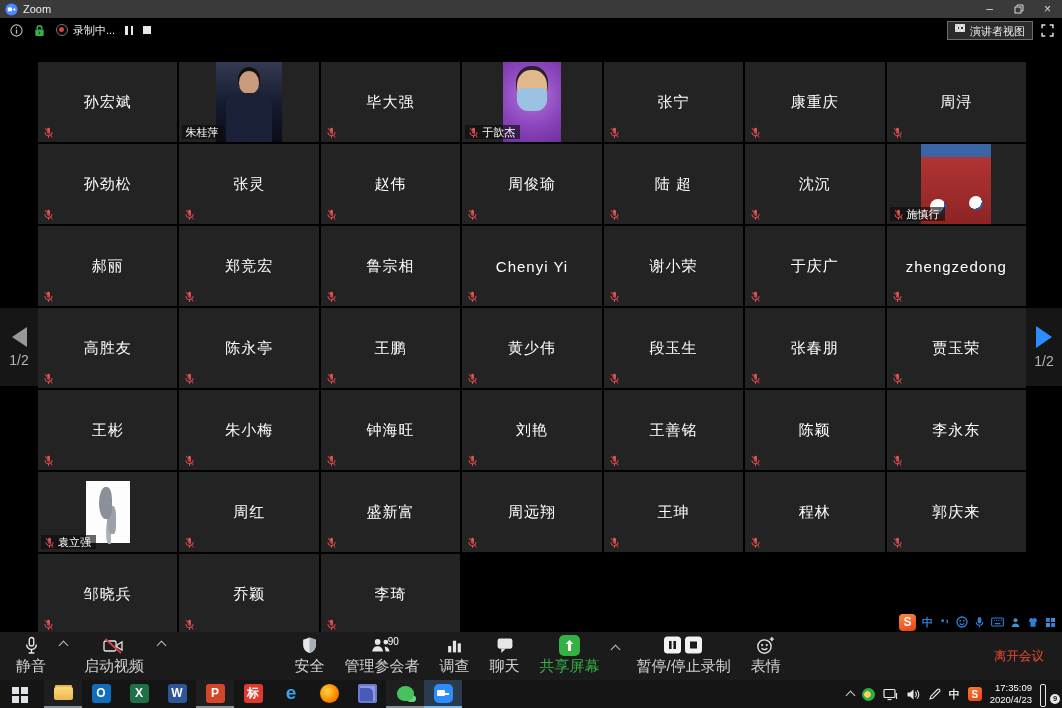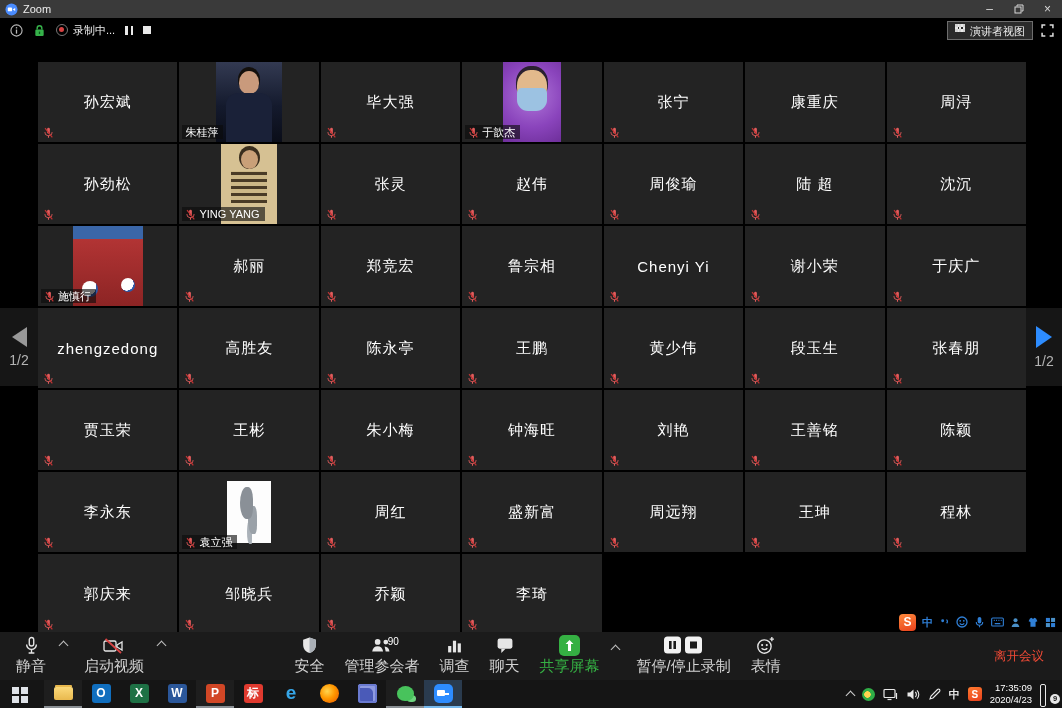--- a/index.html
+++ b/index.html
@@ -272,31 +272,20 @@
         </div>
         <div class="tile">
           <div class="tile-name">孙劲松</div>
           <div class="tile-mic"><svg class="mic-muted" viewBox="0 0 16 16">
               <path class="mm-f" d="M6 3.2a2 2 0 0 1 4 0v4.6a2 2 0 0 1-4 0z"></path>
               <path class="mm-f" d="M3.4 7.4a4.6 4.6 0 0 0 9.2 0h1.2a5.8 5.8 0 0 1-5 5.7v2.4H7.2v-2.4a5.8 5.8 0 0 1-5-5.7z"></path>
               <line class="mm-s" x1="3" y1="1.5" x2="13.5" y2="15"></line>
             </svg></div>
         </div>
         <div class="tile">
-          <div class="avatar av-draw"></div>
-          <div class="tile-label">
-            <svg class="mic-muted" viewBox="0 0 16 16">
-              <path class="mm-f" d="M6 3.2a2 2 0 0 1 4 0v4.6a2 2 0 0 1-4 0z"></path>
-              <path class="mm-f" d="M3.4 7.4a4.6 4.6 0 0 0 9.2 0h1.2a5.8 5.8 0 0 1-5 5.7v2.4H7.2v-2.4a5.8 5.8 0 0 1-5-5.7z"></path>
-              <line class="mm-s" x1="3" y1="1.5" x2="13.5" y2="15"></line>
-            </svg>
-            <span>YING YANG</span>
-          </div>
-        </div>
-        <div class="tile">
           <div class="tile-name">张灵</div>
           <div class="tile-mic"><svg class="mic-muted" viewBox="0 0 16 16">
               <path class="mm-f" d="M6 3.2a2 2 0 0 1 4 0v4.6a2 2 0 0 1-4 0z"></path>
               <path class="mm-f" d="M3.4 7.4a4.6 4.6 0 0 0 9.2 0h1.2a5.8 5.8 0 0 1-5 5.7v2.4H7.2v-2.4a5.8 5.8 0 0 1-5-5.7z"></path>
               <line class="mm-s" x1="3" y1="1.5" x2="13.5" y2="15"></line>
             </svg></div>
         </div>
         <div class="tile">
           <div class="tile-name">赵伟</div>
           <div class="tile-mic"><svg class="mic-muted" viewBox="0 0 16 16">

